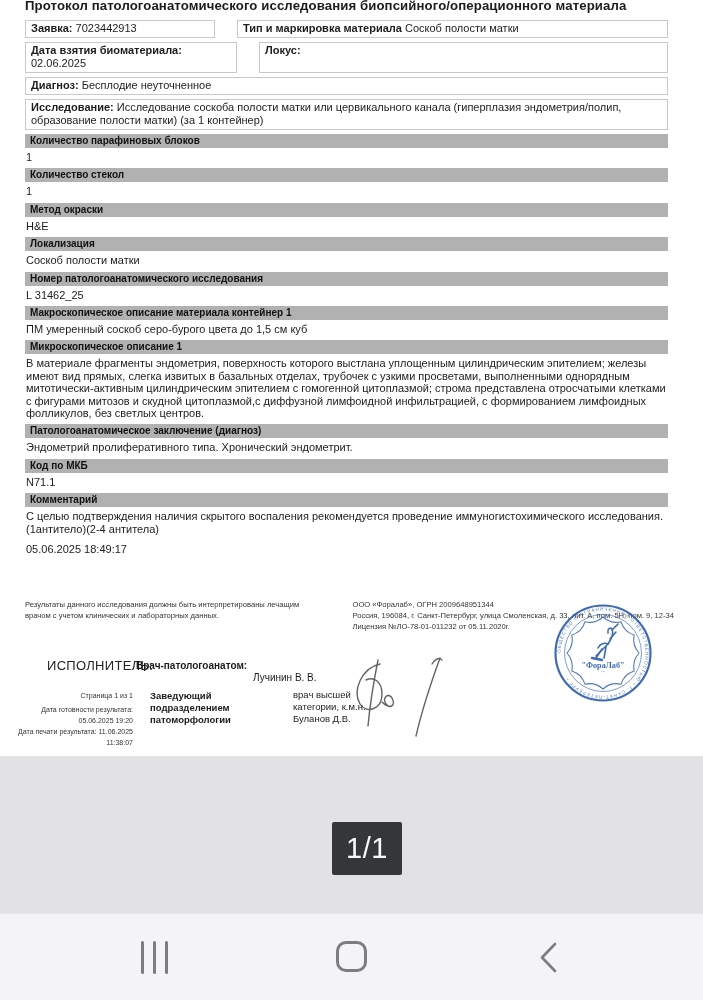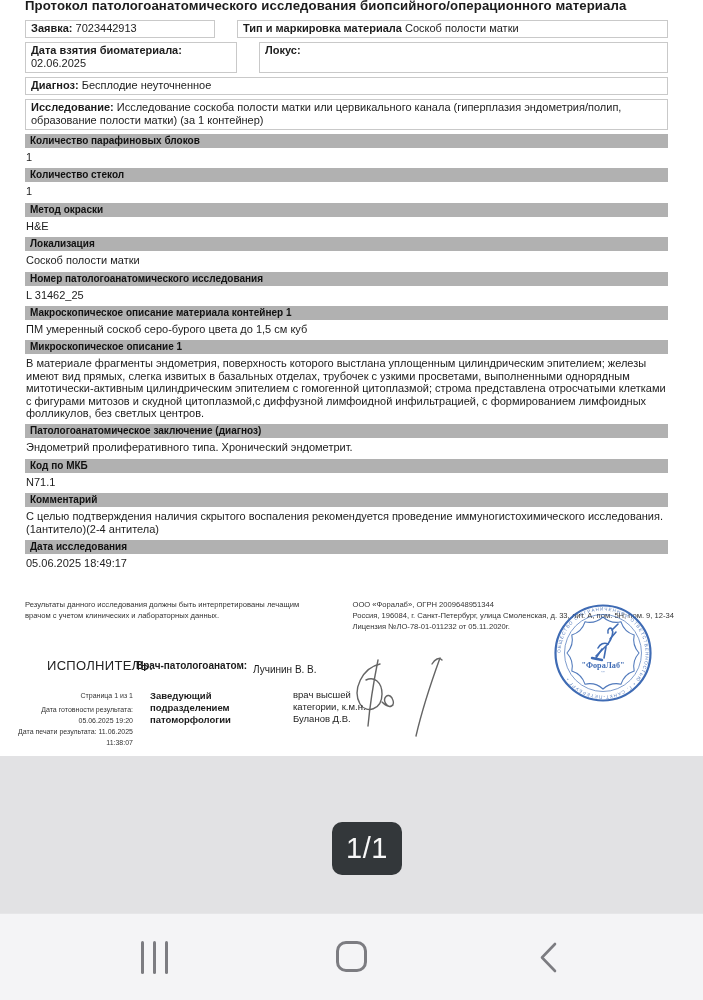--- a/index.html
+++ b/index.html
@@ -31,29 +31,29 @@
   
   .stamp { position:absolute; left:553px; top:603px; width:100px; height:100px; opacity:.92; }
 
   
   .signature { position:absolute; left:338px; top:652px; width:112px; height:92px; }
 
   
   .executor { position:absolute; left:25px; top:656px; width:658px; height:90px; font-size:10px; }
   .exec-title { position:absolute; left:22px; top:2px; font-size:13px; color:#222; letter-spacing:.3px; }
   .exec-role  { position:absolute; left:111px; top:4px; font-weight:bold; font-size:10px; }
-  .exec-name  { position:absolute; left:228px; top:8px; font-size:10px; }
+  .exec-name  { position:absolute; left:228px; top:16px; font-size:10px; }
   .exec-meta  { position:absolute; left:-12px; top:34px; width:120px; text-align:right; font-size:7px; line-height:11px; color:#333; }
   .exec-meta .pg { margin-bottom:3px; }
   .exec-head-position { position:absolute; left:125px; top:34px; width:120px; font-weight:bold; font-size:9.5px; line-height:12px; }
   .exec-head-person   { position:absolute; left:268px; top:33px; width:78px; font-size:9.5px; line-height:12px; }
 
   
   .page-pill { position:absolute; left:332px; top:822px; width:70px; height:53px; background:#33373a;
-               border-radius:10px; color:#f8f8f8; font-size:29px; display:flex; align-items:center;
+               border-radius:2px; color:#f8f8f8; font-size:29px; display:flex; align-items:center;
                justify-content:center; letter-spacing:.5px; }
 
   .navbar { position:absolute; left:0; top:913px; width:703px; height:87px; background:#f4f4f6;
             border-top:1px solid #e6e6e8; }
   .nav-recents { position:absolute; left:141px; top:27px; display:flex; gap:9px; }
   .nav-recents span { display:block; width:3px; height:33px; background:#7c7c81; border-radius:2px; }
   .nav-home { position:absolute; left:336px; top:27px; width:31px; height:31px; border:3px solid #7c7c81; border-radius:10px; }
   .nav-back { position:absolute; left:537px; top:27px; width:22px; height:33px; }
 </style>
 </head>
@@ -134,21 +134,20 @@
     </div>
     <div>
       <div class="section-header">Код по МКБ</div>
       <div class="section-value">N71.1</div>
     </div>
     <div>
       <div class="section-header">Комментарий</div>
       <div class="section-value">С целью подтверждения наличия скрытого воспаления рекомендуется проведение иммуногистохимического исследования. (1антитело)(2-4 антитела)</div>
     </div>
     <div>
-      <div class="section-header">Дата исследования</div>
       <div class="section-value">05.06.2025 18:49:17</div>
     </div>
 
     <div class="doc-footer">
       <div class="disclaimer">Результаты данного исследования должны быть интерпретированы лечащим врачом с учетом клинических и лабораторных данных.</div>
       <div class="company">
         <div>ООО «Форалаб», ОГРН 2009648951344</div>
         <div>Россия, 196084, г. Санкт-Петербург, улица Смоленская, д. 33, лит. А, пом. 5Н; пом. 9, 12-34</div>
         <div>Лицензия №ЛО-78-01-011232 от 05.11.2020г.</div>
       </div>

